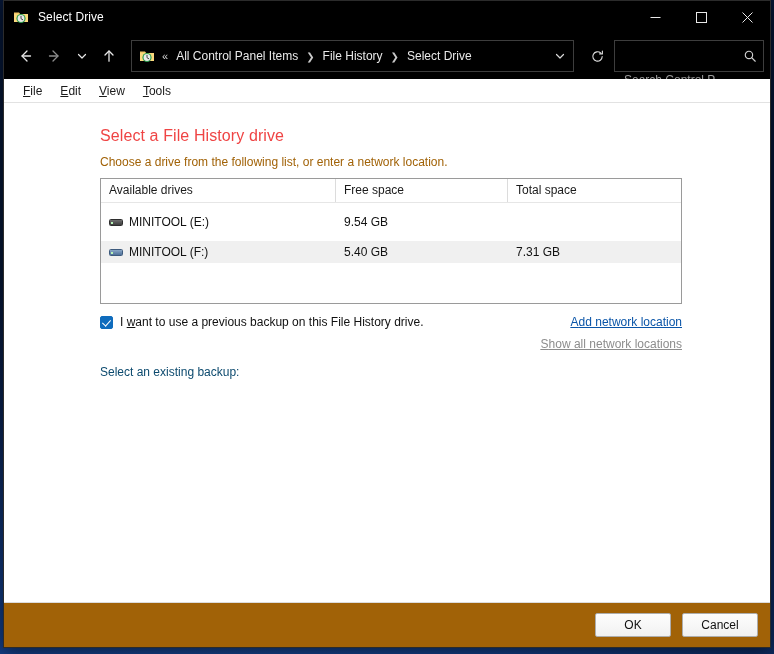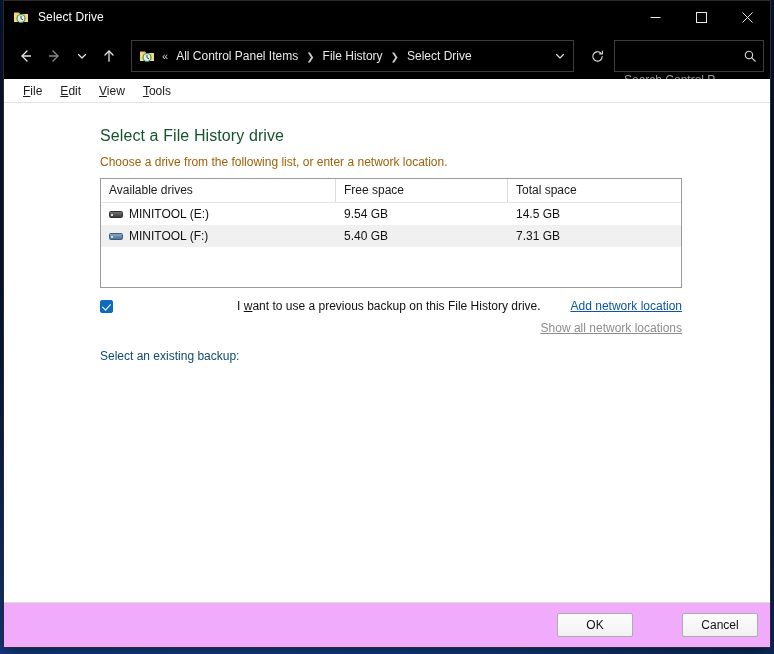--- a/index.html
+++ b/index.html
@@ -181,21 +181,21 @@
     position: relative;
     padding: 0 0 0 0;
     overflow: hidden;
   }
   .inner {
     padding: 24px 0 0 96px;
   }
   h1.pagetitle {
     font-size: 16px;
     font-weight: normal;
-    color: #14532d;
+    color: #ef4444;
     margin: 0 0 10px 0;
     letter-spacing: .1px;
   }
   .subtitle {
     font-size: 12px;
     color: #a16207;
     margin: 0 0 9px 0;
   }
 
   
@@ -218,20 +218,21 @@
     box-sizing: border-box;
     height: 23px;
     line-height: 23px;
     border-right: 1px solid #dcdcdc;
   }
   .lv-head .cell:last-child { border-right: none; }
   .lv-row {
     display: flex;
     height: 22px;
     align-items: center;
+    margin-top: 8px;
   }
   .lv-row.selected { background: #f0f0f0; }
   .lv-row .cell {
     font-size: 12px;
     color: #111;
     padding-left: 8px;
     box-sizing: border-box;
     height: 22px;
     line-height: 22px;
     display: flex;
@@ -283,21 +284,20 @@
   .optrow {
     display: flex;
     align-items: flex-start;
     width: 582px;
     margin-top: 11px;
   }
   .checkline {
     display: flex;
     align-items: center;
     flex: 1 1 auto;
-    justify-content: space-between;
   }
   .cbx {
     width: 13px; height: 13px;
     border-radius: 2px;
     background: #0f6cbd;
     border: 1px solid #0f6cbd;
     box-sizing: border-box;
     position: relative;
     margin-right: 7px;
     flex: 0 0 auto;
@@ -333,28 +333,27 @@
 
   .section-label {
     font-size: 12px;
     color: #0c4a6e;
     margin: 6px 0 8px 0;
   }
 
   
   .footer {
     height: 44px;
-    background: #f0abfc;
+    background: #a16207;
     border-top: 1px solid #dcdcdc;
     display: flex;
     align-items: center;
     justify-content: flex-end;
     padding-right: 12px;
     flex: 0 0 auto;
-    gap: 38px;
   }
   .btn {
     min-width: 76px;
     height: 24px;
     font-size: 12px;
     color: #111;
     background: linear-gradient(#fdfdfd, #f1f1f1);
     border: 1px solid #adadad;
     border-radius: 2px;
     margin-left: 11px;
@@ -496,21 +495,20 @@
 
         <div class="lv-row">
           <div class="cell c1">
             <span class="drive-icon">
                 <span class="body"></span>
                 <span class="led"></span>
               </span>
             <span>MINITOOL (E:)</span>
           </div>
           <div class="cell c2">9.54 GB</div>
-          <div class="cell c3">14.5 GB</div>
         </div>
 
         <div class="lv-row selected">
           <div class="cell c1">
             <span class="drive-icon blue">
                 <span class="body"></span>
                 <span class="led"></span>
               </span>
             <span>MINITOOL (F:)</span>
           </div>

